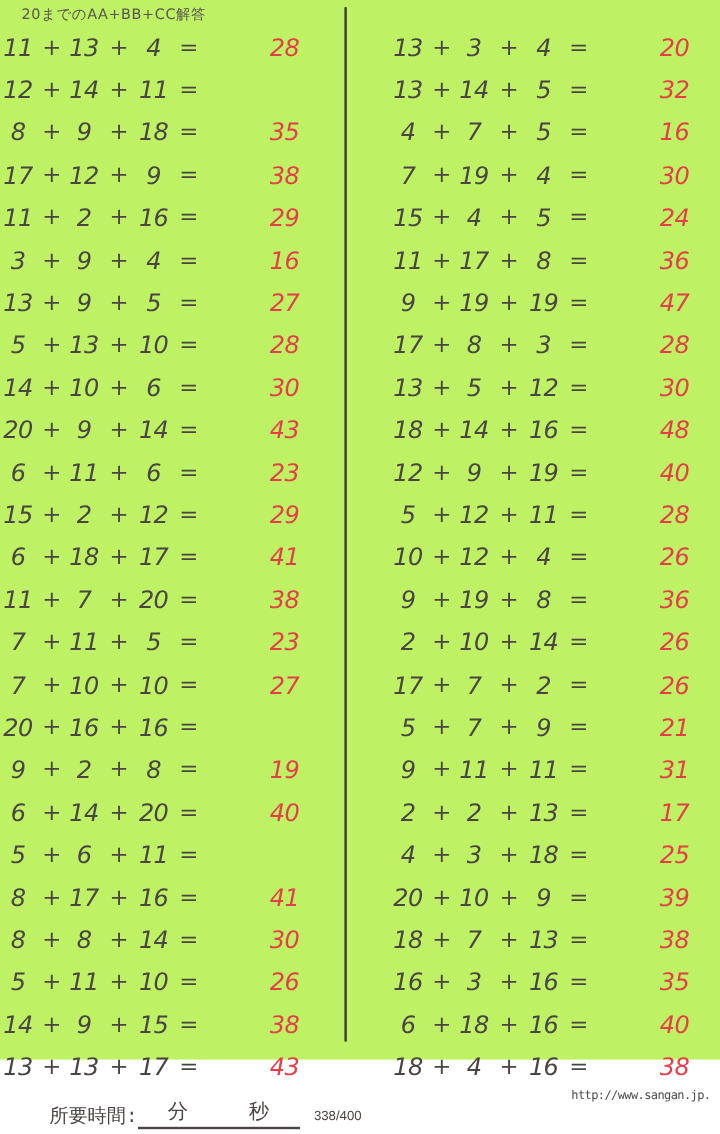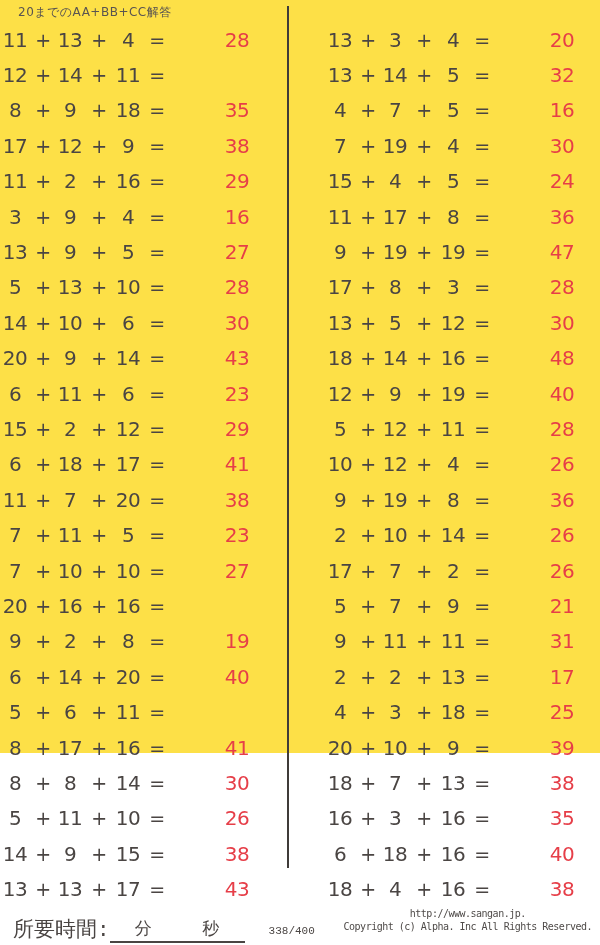--- a/index.html
+++ b/index.html
@@ -7,40 +7,41 @@
     padding: 0;
     background: #ffffff;
     width: 600px;
     height: 945px;
     font-family: "DejaVu Sans", sans-serif;
     overflow: hidden;
   }
   .page {
     position: relative;
     width: 600px;
-    height: 753px;
-    background: #fde047;
+    height: 883px;
+    background: #bef264;
   }
   .title {
     position: absolute;
     left: 18px;
     top: 4px;
     font-size: 12px;
     letter-spacing: 0.5px;
     color: #595451;
   }
   .columns {
     position: absolute;
     top: 22px;
     left: 0;
     width: 600px;
   }
   .col {
     position: absolute;
     top: 0;
+    font-style: italic;
   }
   .col-left { left: 0; }
   .col-right { left: 325px; }
   .divider {
     position: absolute;
     left: 287px;
     top: 6px;
     width: 2px;
     height: 862px;
     background: #3f3b39;
@@ -68,46 +69,47 @@
     width: 600px;
     height: 40px;
   }
   .footer-left {
     position: absolute;
     left: 13px;
     top: 10px;
     white-space: nowrap;
   }
   .time-label {
-    font-size: 21px;
+    font-size: 16px;
     color: #4a4543;
     font-family: Liberation Mono, monospace;
+    margin-left: 28px;
   }
   .time-blank {
     display: inline-flex;
     justify-content: space-around;
     width: 135px;
     border-bottom: 2px solid #4a4543;
     font-size: 17px;
     color: #4a4543;
     padding-bottom: 1px;
     vertical-align: bottom;
   }
   .score {
     font-size: 11px;
     color: #4a4543;
-    font-family: Liberation Mono, monospace;
-    margin-left: 24px;
+    font-family: Liberation Sans, sans-serif;
+    margin-left: 12px;
     vertical-align: 2px;
   }
   .footer-right {
     position: absolute;
     right: 8px;
     top: 2px;
-    text-align: center;
+    text-align: left;
     font-size: 10px;
     line-height: 13px;
     color: #4f4b49;
     font-family: "DejaVu Sans Mono", monospace;
     letter-spacing: -0.5px;
   }
 </style>
 </head>
 <body>
 
@@ -620,16 +622,15 @@
 
   <div class="footer">
     <div class="footer-left">
       <span class="time-label">所要時間:</span><span class="time-blank">
           <span>分</span>
           <span>秒</span>
         </span><span class="score">338/400</span>
     </div>
     <div class="footer-right">
       <div>http://www.sangan.jp.</div>
-      <div>Copyright (c) Alpha. Inc All Rights Reserved.</div>
     </div>
   </div>
 </div>
 
 </body></html>

